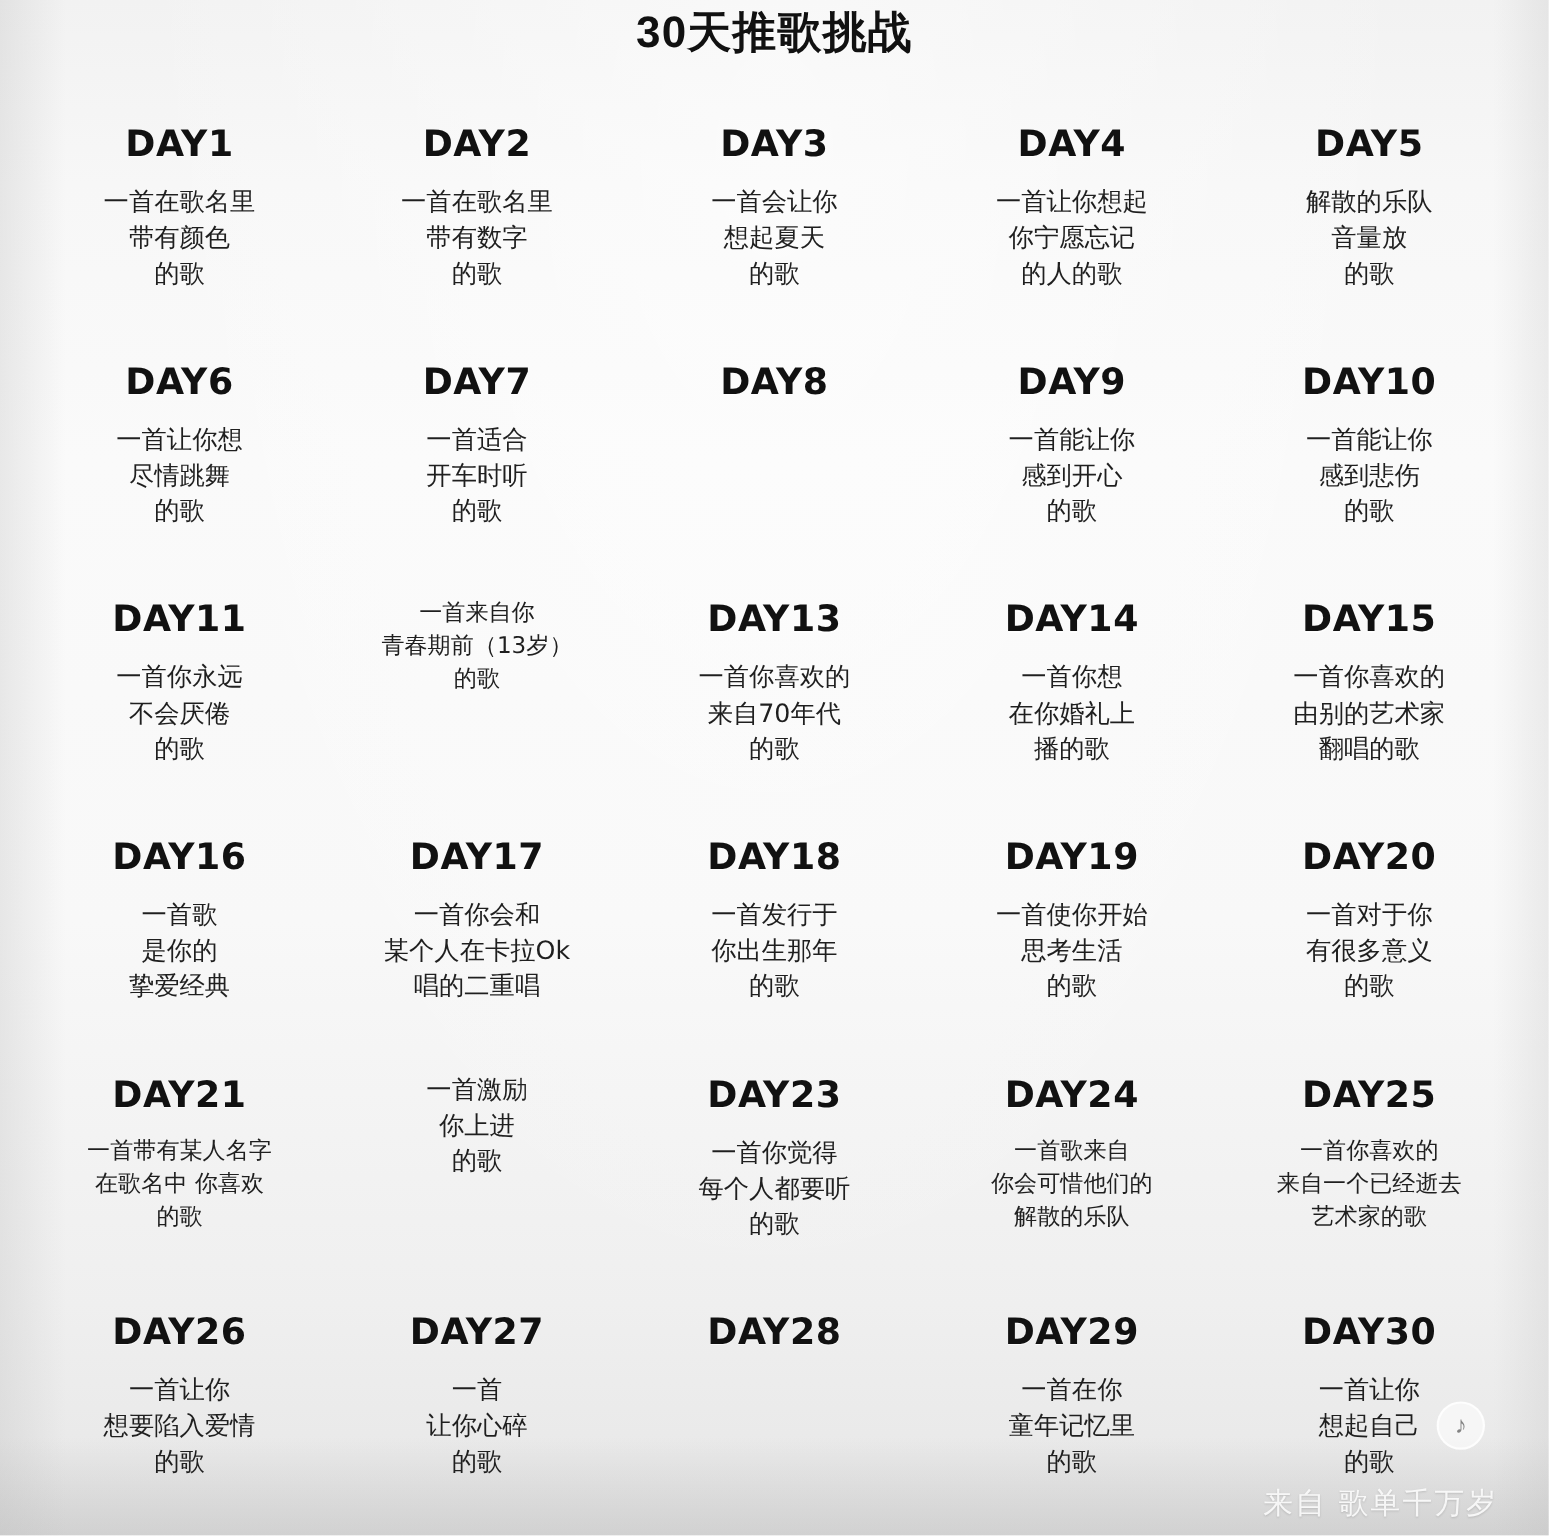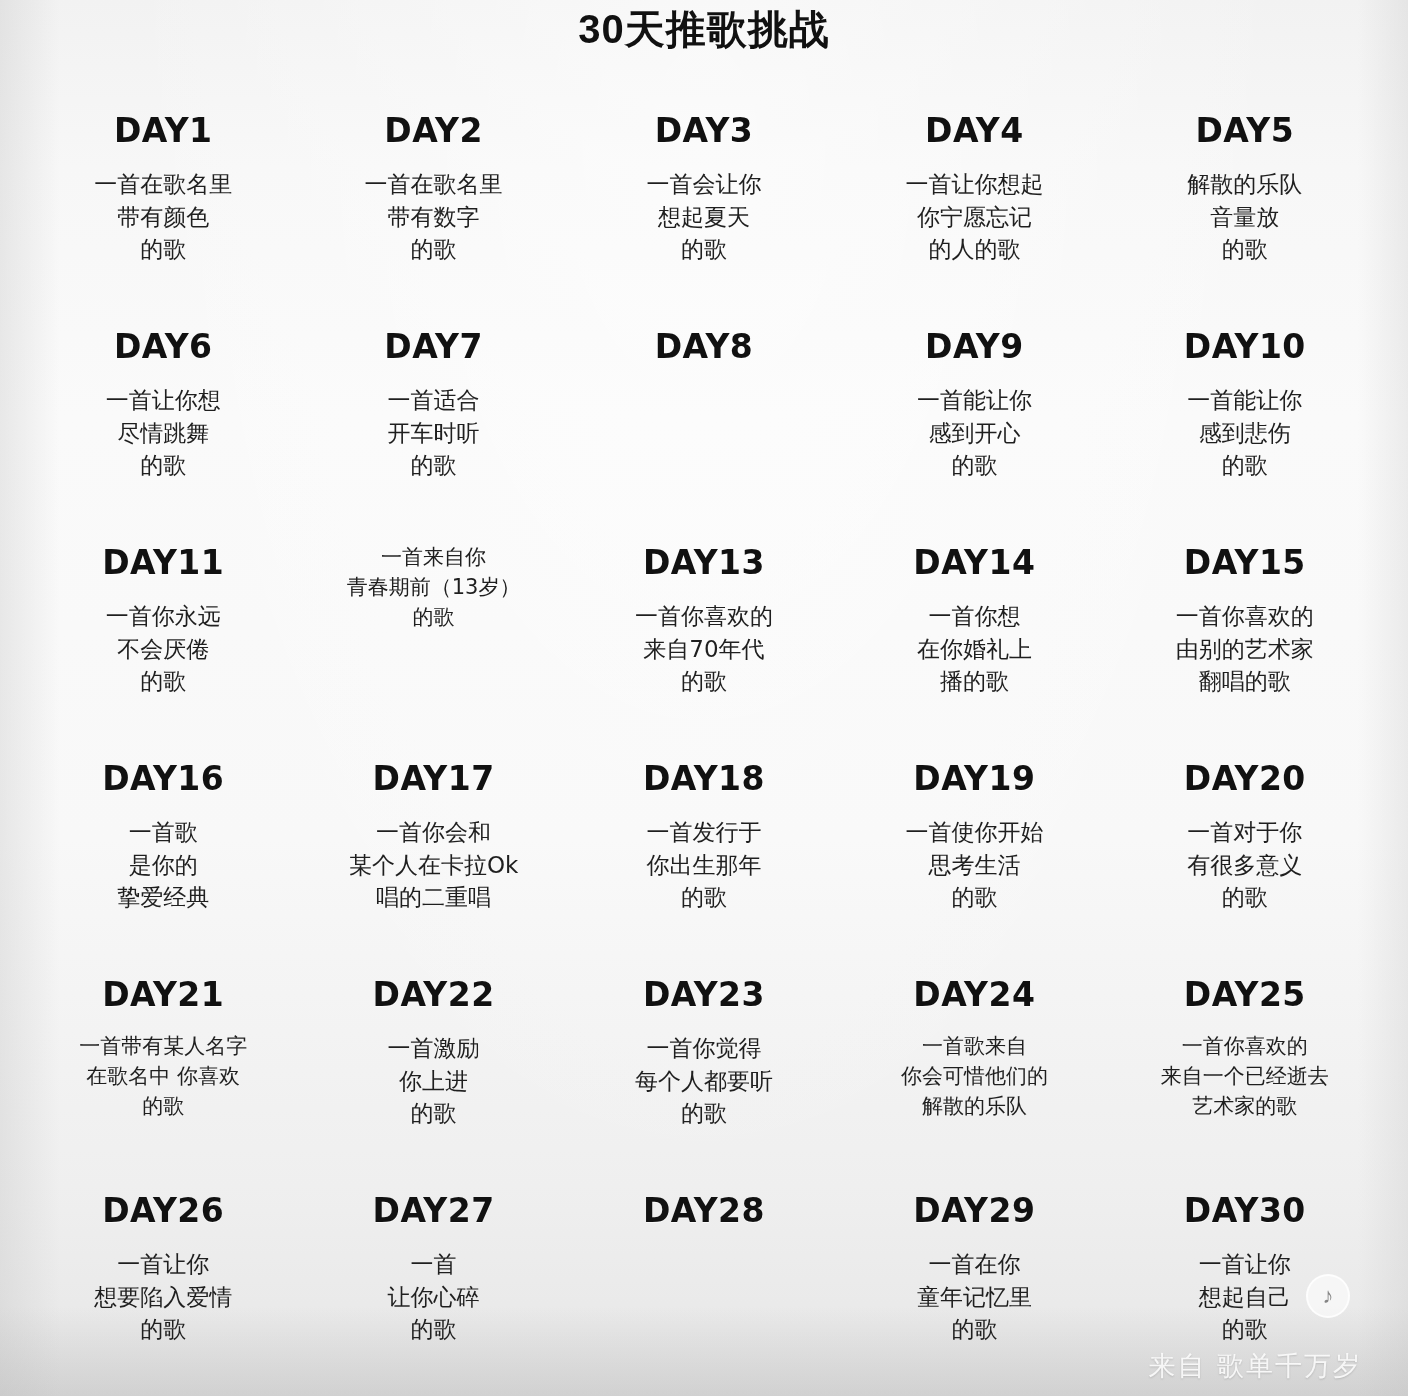--- a/index.html
+++ b/index.html
@@ -237,21 +237,20 @@
 的歌</div>
     </div>
 
     <div class="cell">
       <div class="day-label">DAY21</div>
       <div class="desc sm">一首带有某人名字
 在歌名中 你喜欢
 的歌</div>
     </div>
     <div class="cell">
-      <div class="day-label">DAY22</div>
       <div class="desc">一首激励
 你上进
 的歌</div>
     </div>
     <div class="cell">
       <div class="day-label">DAY23</div>
       <div class="desc">一首你觉得
 每个人都要听
 的歌</div>
     </div>

